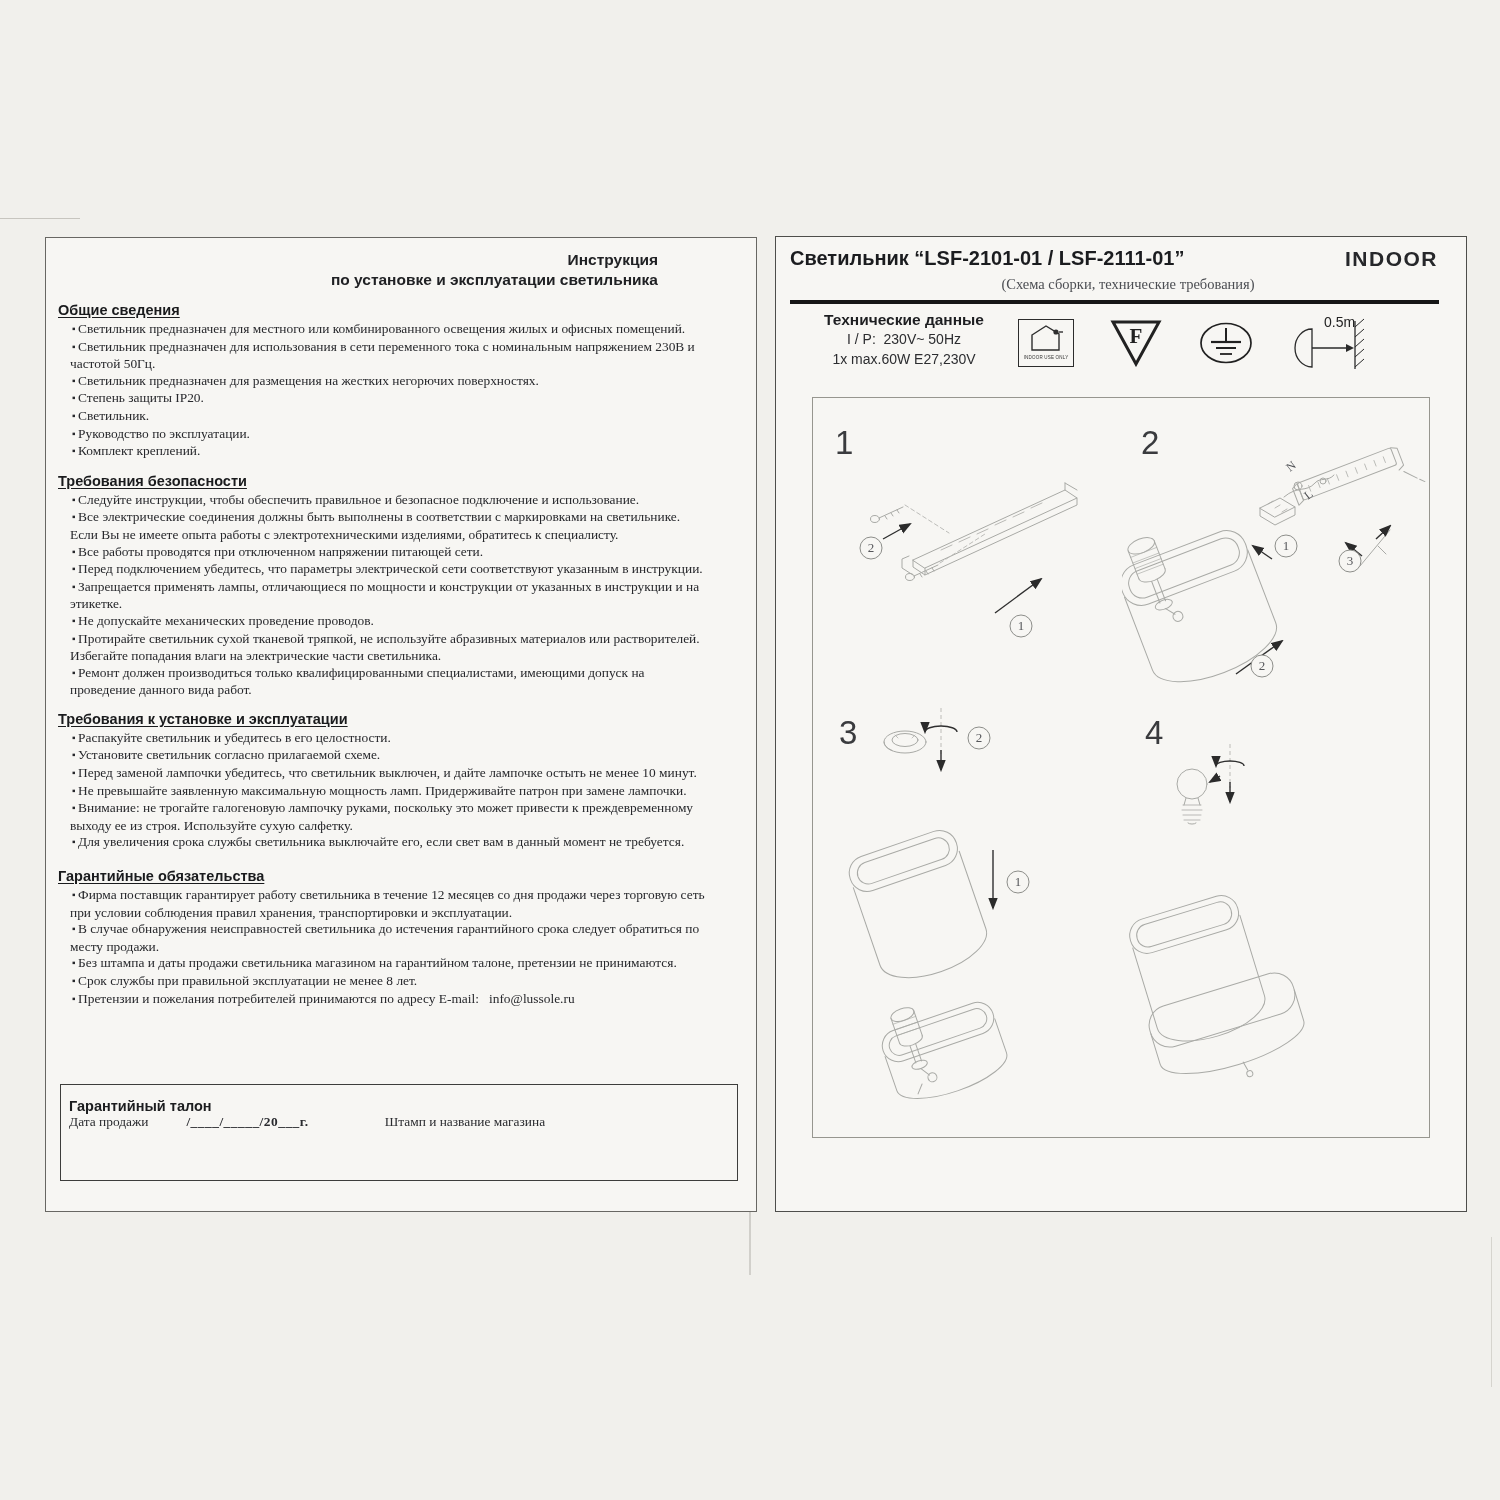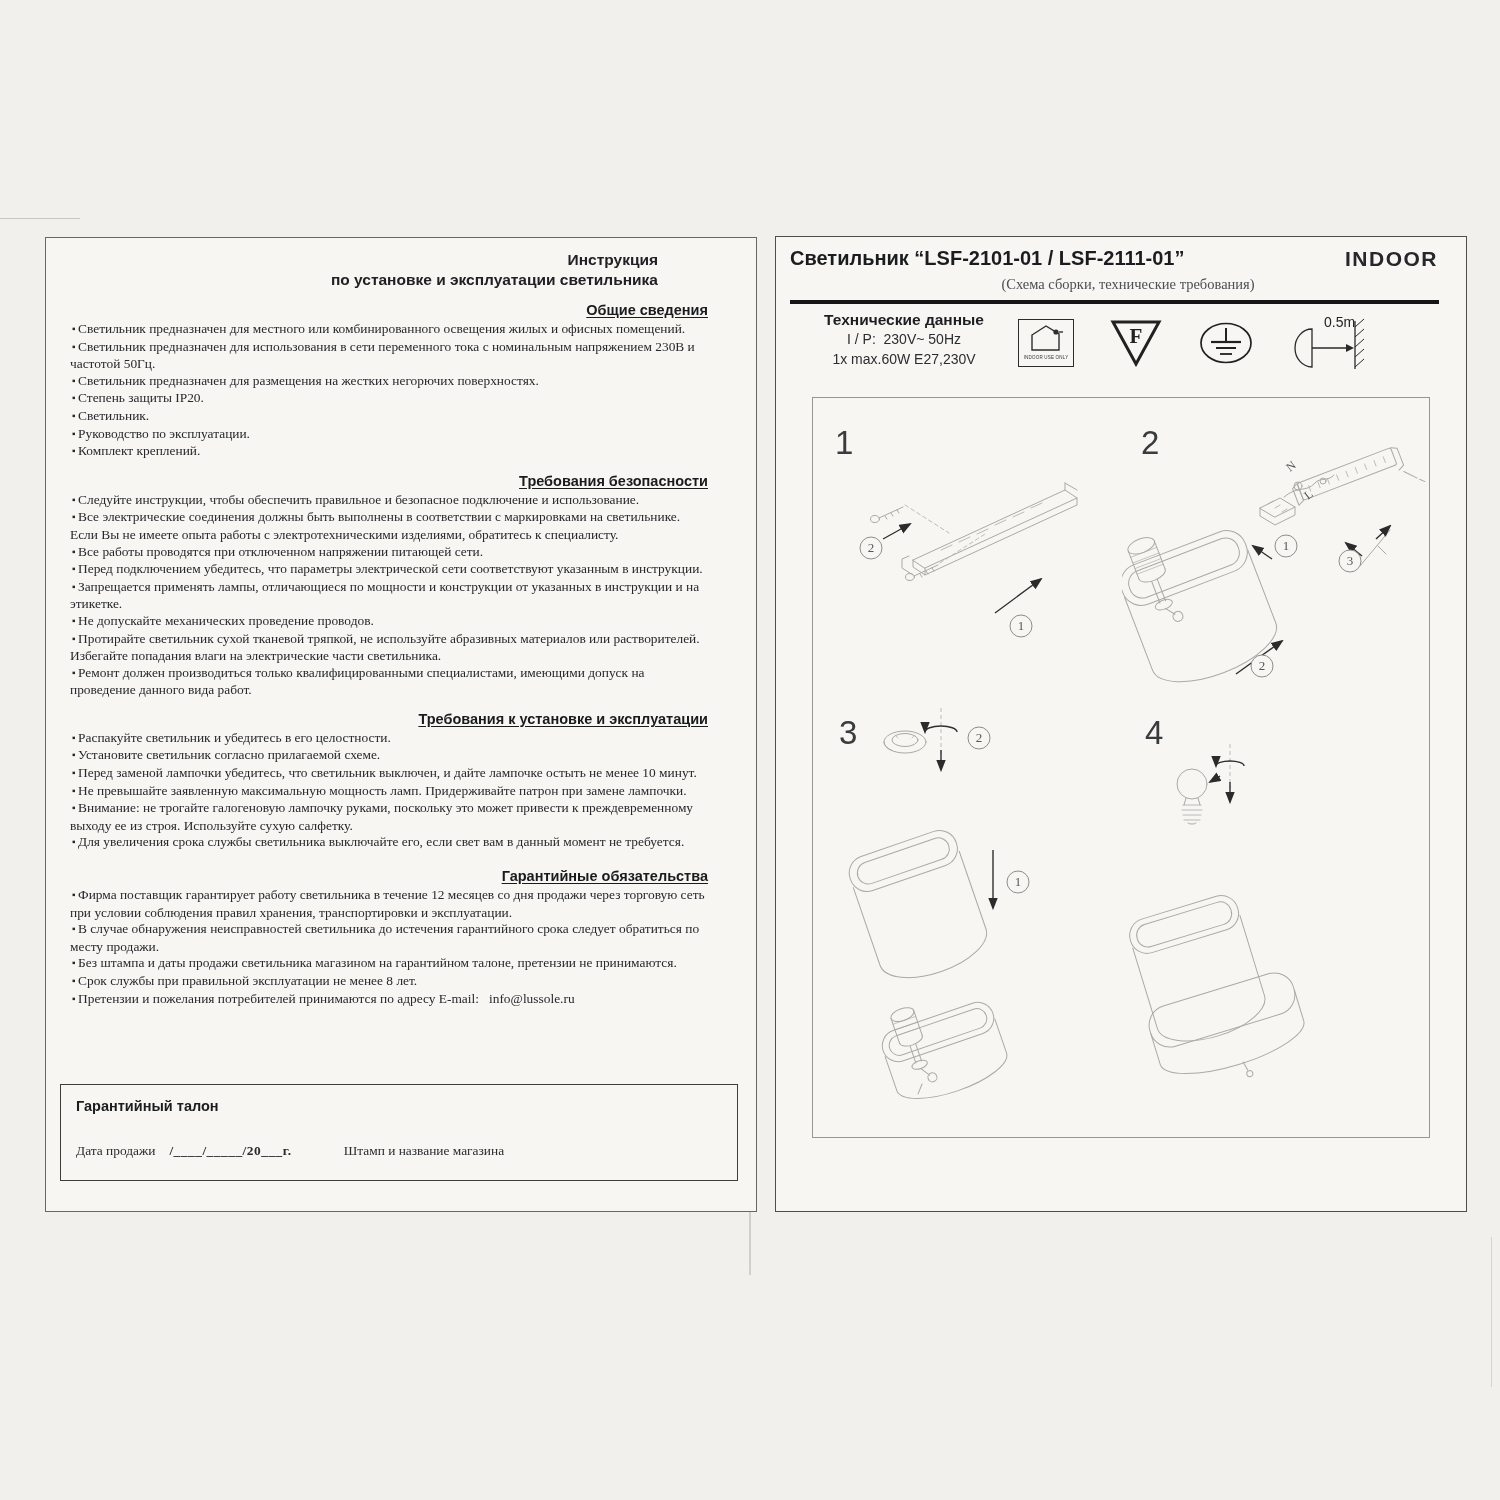--- a/index.html
+++ b/index.html
@@ -17,38 +17,37 @@
     padding:10px 12px 0 12px;
   }
   .lp-title{width:600px;text-align:right;margin:2px 0 4px 0;}
   .lp-title div{
     font:bold 15.5px/20px "Liberation Sans",sans-serif;color:#202124;
   }
   .sh{
     font:bold 14.5px "Liberation Sans",sans-serif;color:#1a1b1d;
     text-decoration:underline;text-underline-offset:2px;
     margin:12px 0 3px 0;
-    text-align:right;
   }
   .sh.last{margin-top:16px;}
   .lp-col{width:650px;}
   .bt{
     font:13.4px/16.6px "Liberation Serif",serif;color:#27282c;
     margin:0 0 0 12px;text-indent:2px;
   }
   .bt::before{content:"▪ ";font-size:10px;position:relative;top:-1px;}
   .warranty-box{
     position:absolute;left:14px;top:846px;width:678px;height:97px;
     border:1.6px solid #3d3d3b;box-sizing:border-box;
-    padding:13px 0 0 15px;background:transparent;
+    padding:13px 0 0 8px;background:transparent;
   }
   .wb-title{font:bold 14.5px "Liberation Sans",sans-serif;color:#1c1d1f;}
   .wb-row{
-    margin-top:29px;font:13.4px "Liberation Serif",serif;color:#2a2b2f;
-    display:flex;align-items:center;
+    font:13.4px "Liberation Serif",serif;color:#2a2b2f;
+    display:flex;align-items:center;gap:24px;
   }
   .wb-blanks{margin-left:14px;letter-spacing:.5px;font-weight:bold;}
   .wb-stamp{margin-left:52px;}
 
   .page-right{
     left:775px;top:236px;width:692px;height:976px;
     border:1.6px solid #4e4e4b;
     padding:10px 0 0 14px;
     text-align:center;
   }

